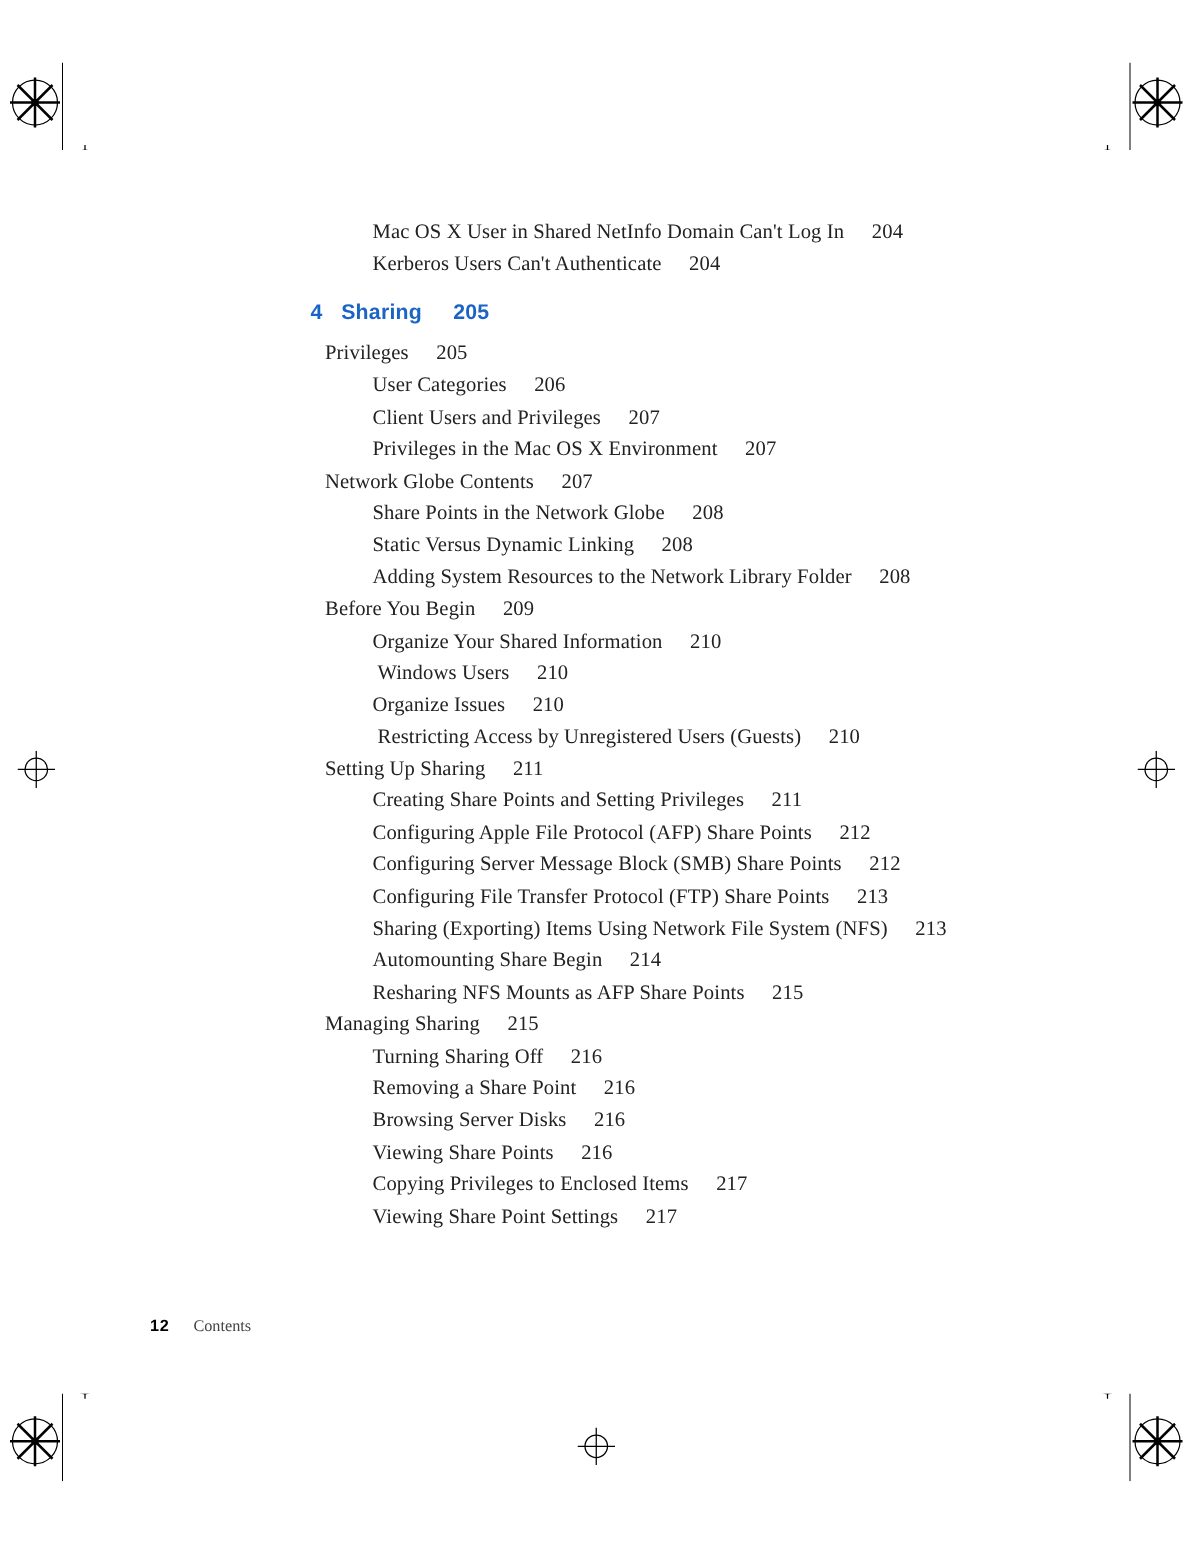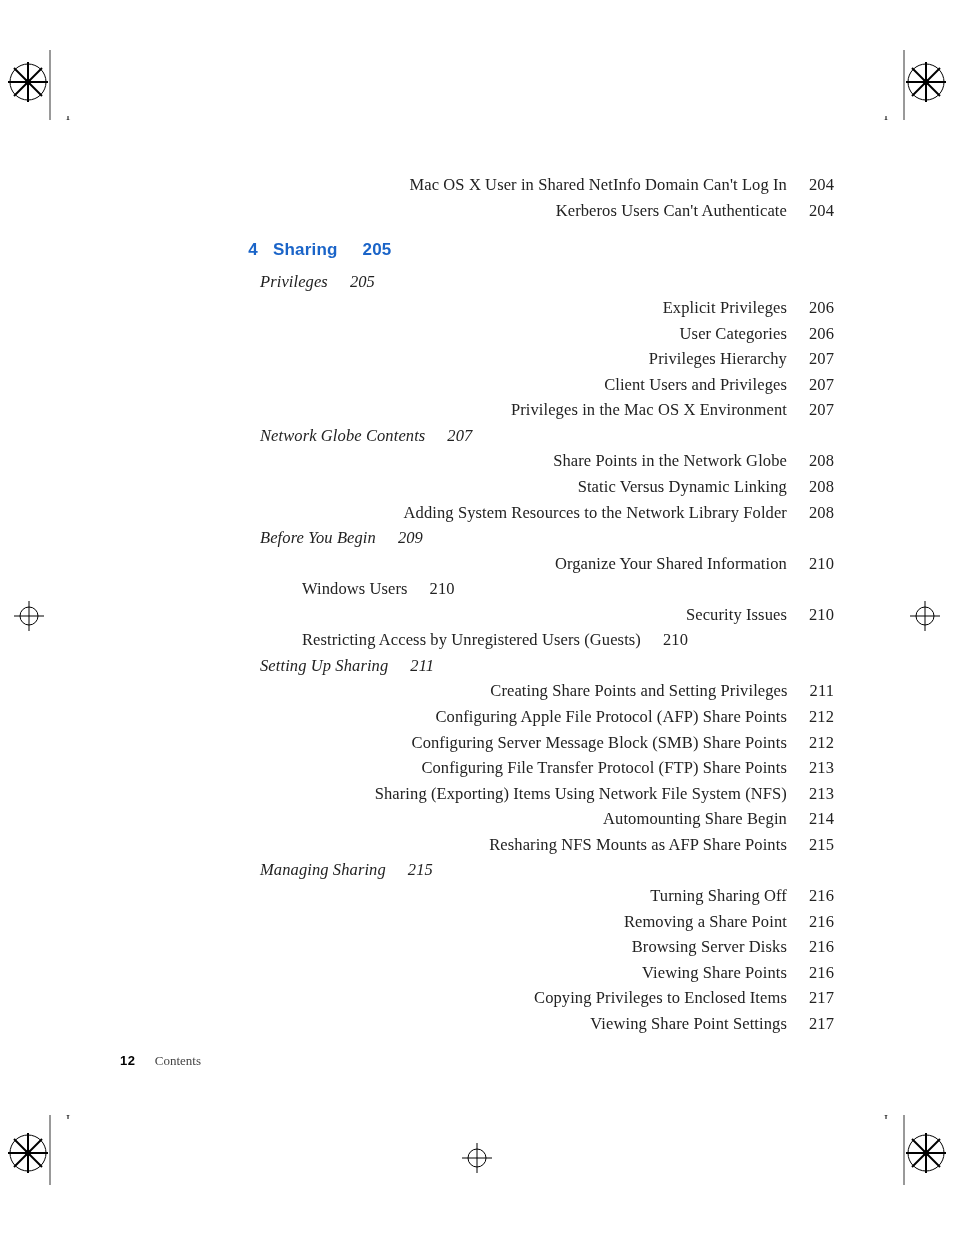--- a/index.html
+++ b/index.html
@@ -61,22 +61,22 @@
   }
   .chapter-num {
     display: inline-block;
     width: 28px;
     text-align: right;
     margin-right: 10px;
   }
   .chapter-title { margin-right: 20px; }
 
   .entry { white-space: nowrap; }
-  .lvl1 { margin-left: 30px; font-style: italic; }
-  .lvl2 { margin-left: 68px; text-align: right; }
+  .lvl1 { margin-left: 30px; }
+  .lvl2 { margin-left: 68px; }
   .lvl3 { margin-left: 72px; }
   .entry .title { margin-right: 22px; }
 
   .footer {
     position: absolute;
     left: 120px;
     bottom: 166px;
     font-size: 13px;
     color: #333;
   }
@@ -232,33 +232,31 @@
     </div>
 
   <div class="chapter-heading">
     <span class="chapter-num">4</span>
     <span class="chapter-title">Sharing</span>
     <span class="chapter-page">205</span>
   </div>
 
   <div id="entries-container">
       <div class="entry lvl1"><span class="title">Privileges</span><span>205</span></div>
-      <div class="entry lvl2"><span class="title">Explicit Privileges</span><span>206</span></div>
       <div class="entry lvl2"><span class="title">User Categories</span><span>206</span></div>
-      <div class="entry lvl2"><span class="title">Privileges Hierarchy</span><span>207</span></div>
       <div class="entry lvl2"><span class="title">Client Users and Privileges</span><span>207</span></div>
       <div class="entry lvl2"><span class="title">Privileges in the Mac OS X Environment</span><span>207</span></div>
       <div class="entry lvl1"><span class="title">Network Globe Contents</span><span>207</span></div>
       <div class="entry lvl2"><span class="title">Share Points in the Network Globe</span><span>208</span></div>
       <div class="entry lvl2"><span class="title">Static Versus Dynamic Linking</span><span>208</span></div>
       <div class="entry lvl2"><span class="title">Adding System Resources to the Network Library Folder</span><span>208</span></div>
       <div class="entry lvl1"><span class="title">Before You Begin</span><span>209</span></div>
       <div class="entry lvl2"><span class="title">Organize Your Shared Information</span><span>210</span></div>
       <div class="entry lvl3"><span class="title">Windows Users</span><span>210</span></div>
-      <div class="entry lvl2"><span class="title">Security Issues</span><span>210</span></div>
+      <div class="entry lvl2"><span class="title">Organize Issues</span><span>210</span></div>
       <div class="entry lvl3"><span class="title">Restricting Access by Unregistered Users (Guests)</span><span>210</span></div>
       <div class="entry lvl1"><span class="title">Setting Up Sharing</span><span>211</span></div>
       <div class="entry lvl2"><span class="title">Creating Share Points and Setting Privileges</span><span>211</span></div>
       <div class="entry lvl2"><span class="title">Configuring Apple File Protocol (AFP) Share Points</span><span>212</span></div>
       <div class="entry lvl2"><span class="title">Configuring Server Message Block (SMB) Share Points</span><span>212</span></div>
       <div class="entry lvl2"><span class="title">Configuring File Transfer Protocol (FTP) Share Points</span><span>213</span></div>
       <div class="entry lvl2"><span class="title">Sharing (Exporting) Items Using Network File System (NFS)</span><span>213</span></div>
       <div class="entry lvl2"><span class="title">Automounting Share Begin</span><span>214</span></div>
       <div class="entry lvl2"><span class="title">Resharing NFS Mounts as AFP Share Points</span><span>215</span></div>
       <div class="entry lvl1"><span class="title">Managing Sharing</span><span>215</span></div>

